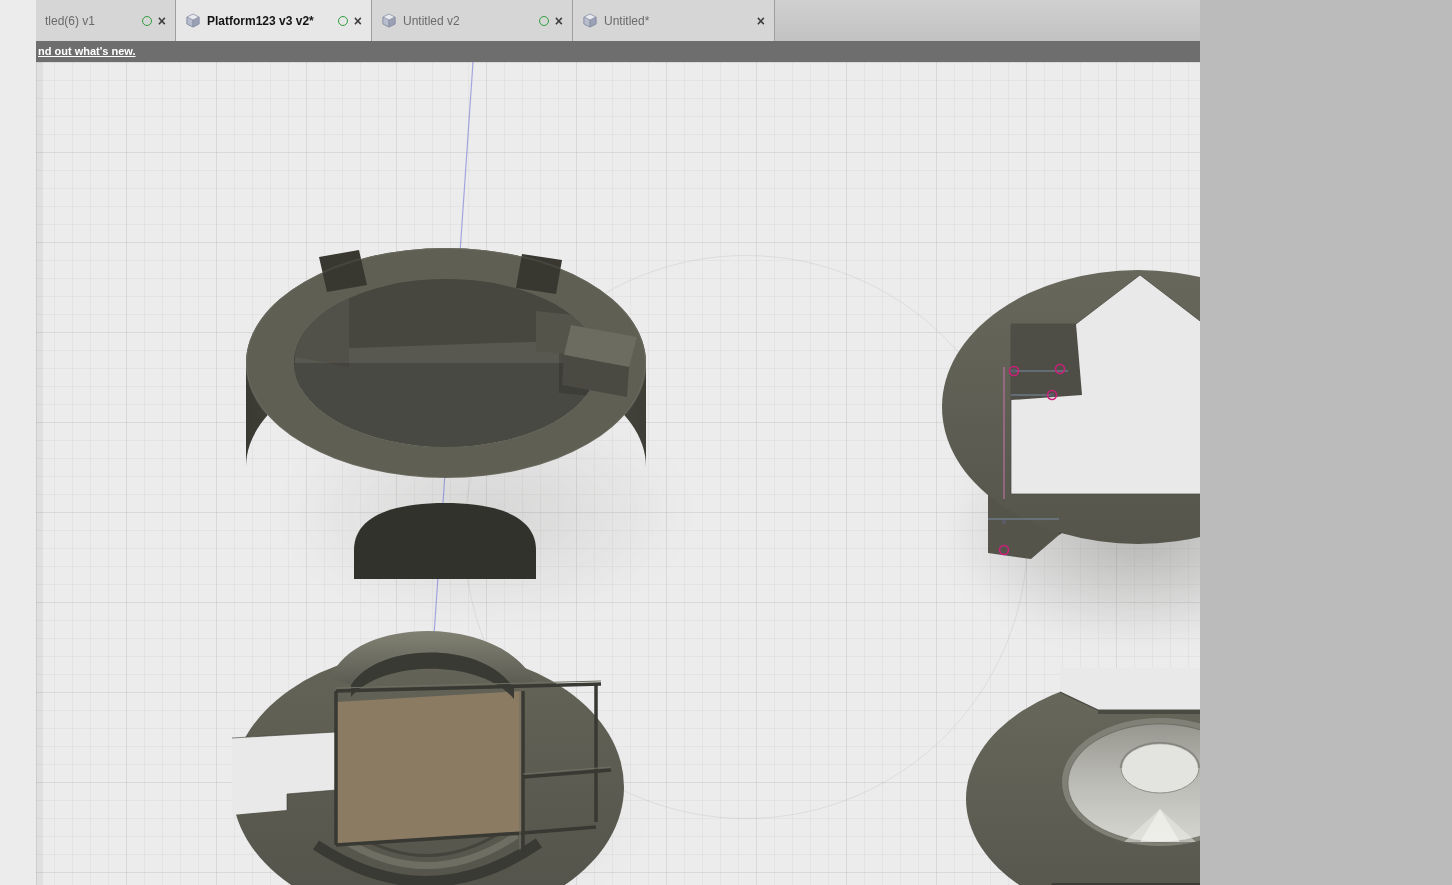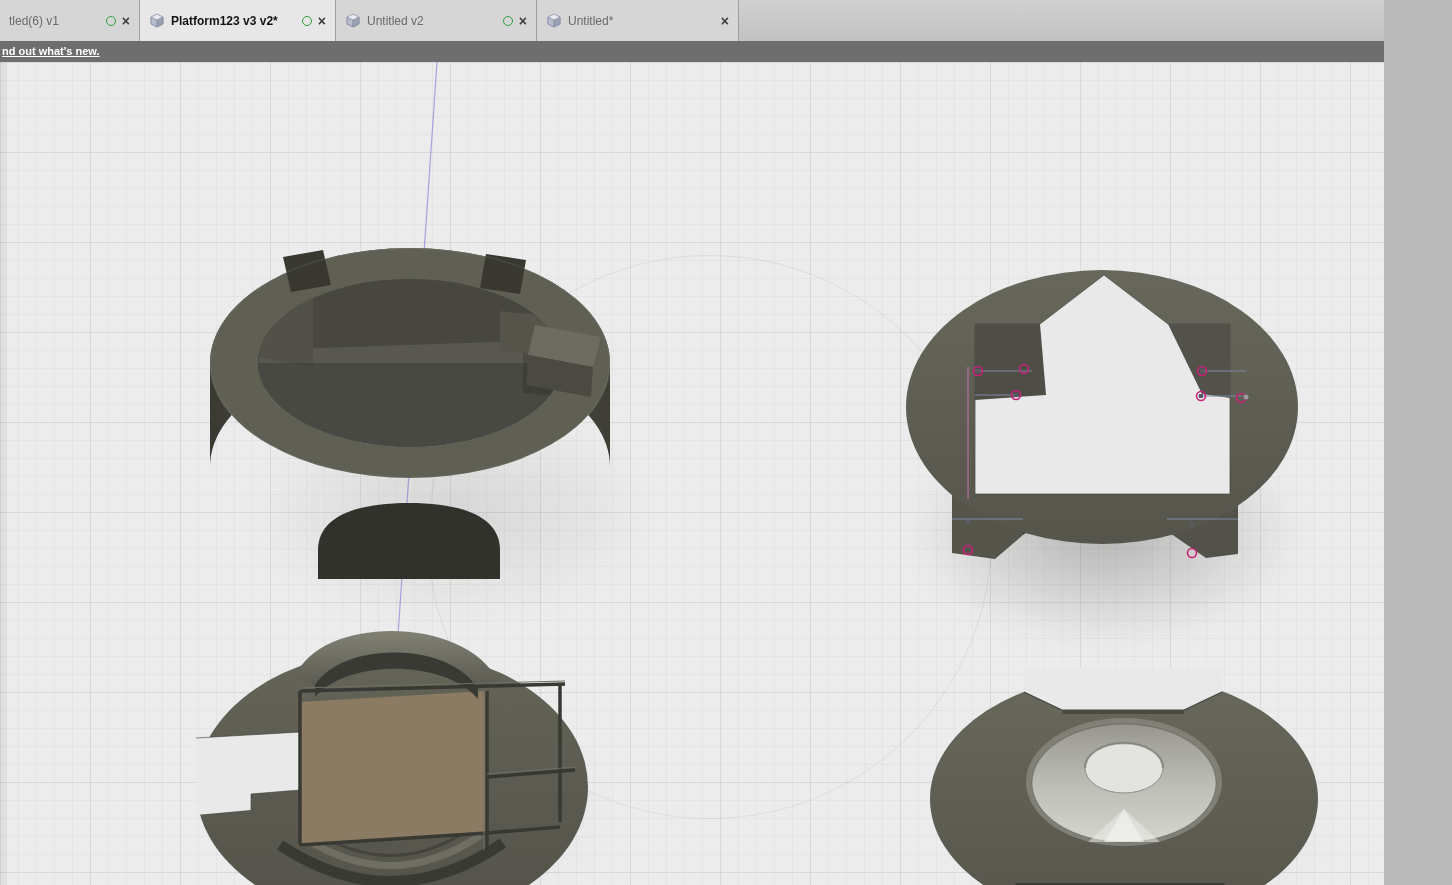--- a/index.html
+++ b/index.html
@@ -1,17 +1,17 @@
 <!DOCTYPE html>
 <html><head>
 <meta charset="utf-8">
 <style>
   html,body{margin:0;padding:0;background:#bbb;}
-  .app{position:relative;width:1384px;height:885px;overflow:hidden;
-       font-family:"Liberation Sans",sans-serif;background:#ececec;}
+  .app{position:relative;width:1164px;height:885px;overflow:hidden;
+       font-family:"Liberation Sans",sans-serif;background:#ececec;padding-left:36px;}
 
   
   .tabbar{display:flex;height:41px;background:#c9c9c9;}
   .tab{display:flex;align-items:center;gap:6px;padding:0 9px;box-sizing:border-box;
        border-right:1px solid #9f9f9f;background:#d6d6d6;font-size:12px;color:#6a6a6a;
        cursor:default;}
   .tab.active{background:#e7e7e7;color:#141414;font-weight:bold;align-items:center;}
   .tab-label{flex:1;white-space:nowrap;overflow:hidden;text-overflow:clip;}
   .cube{width:16px;height:16px;flex:0 0 auto;display:inline-block;}
   .status-circle{width:8px;height:8px;border:1.5px solid #2f9e3f;border-radius:50%;

